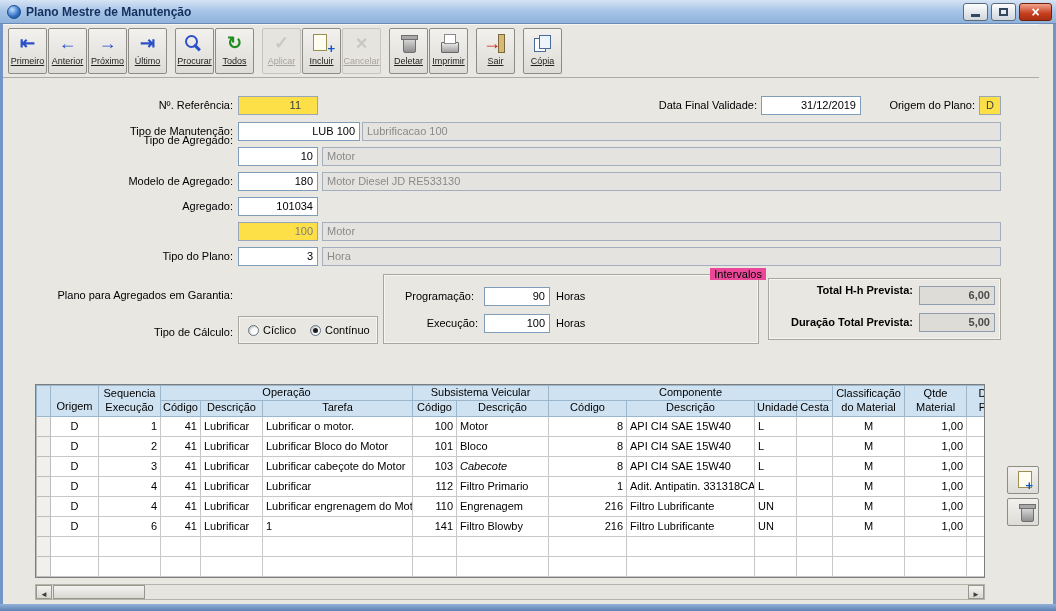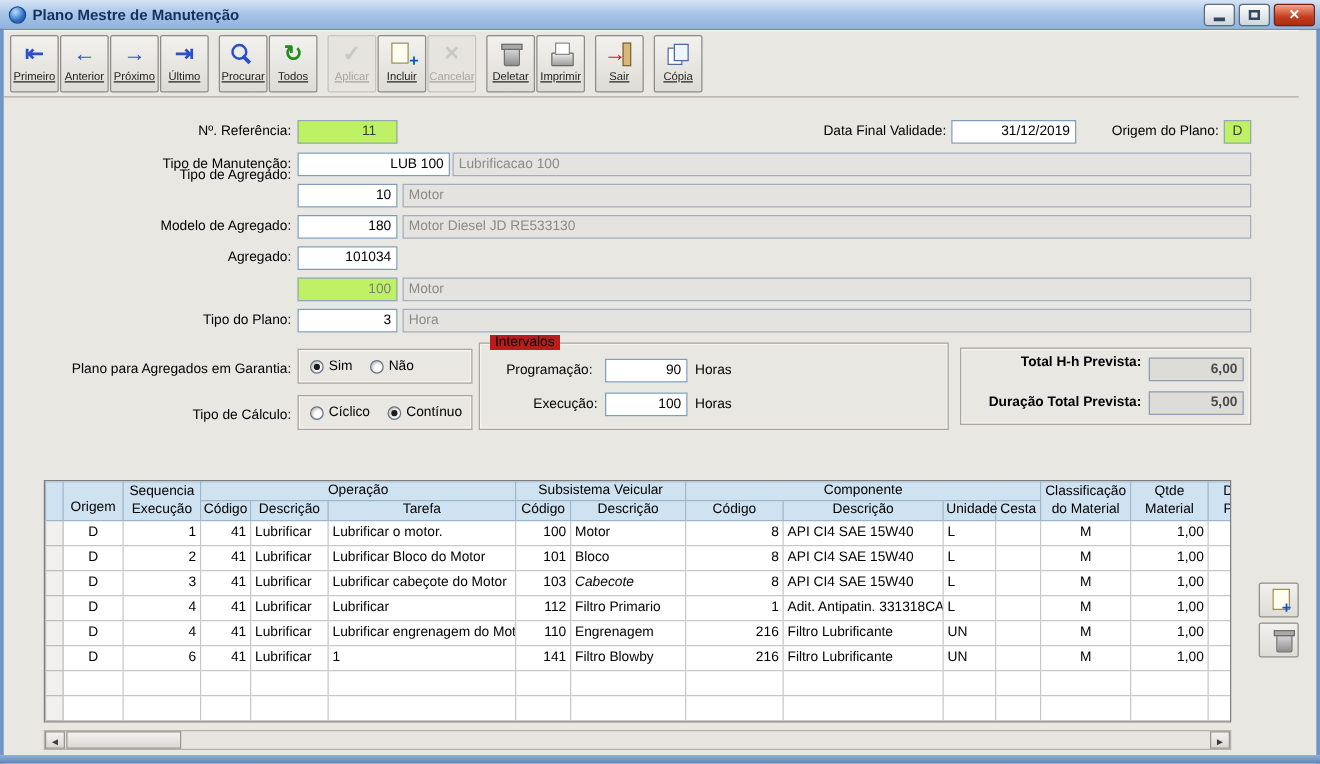--- a/index.html
+++ b/index.html
@@ -58,32 +58,32 @@
   .ico-exit::after { content: ""; position: absolute; right: 9px; top: 3px; width: 5px; height: 17px; background: #d8b878; border: 1px solid #7a6a3a; }
   .ico-copy::before { content: ""; position: absolute; left: 10px; top: 7px; width: 10px; height: 12px; background: #fff; border: 1px solid #4a6a9a; }
   .ico-copy::after { content: ""; position: absolute; left: 15px; top: 4px; width: 10px; height: 12px; background: #eef4fb; border: 1px solid #4a6a9a; }
 
   
   .flabel { position: absolute; left: 0; width: 233px; text-align: right; font-size: 11px; color: #000; white-space: nowrap; }
   .inp { position: absolute; height: 19px; border: 1px solid #7f9db9; background: #fff; font-size: 11px;
     line-height: 17px; padding: 0 4px; white-space: nowrap; overflow: hidden; }
   .inp.num { text-align: right; }
   .inp.ctr { text-align: center; padding: 0 1px; }
-  .inp.ro { background: #bef264; color: #3c3c3c; border-color: #99a6b8; }
+  .inp.ro { background: #fde047; color: #3c3c3c; border-color: #99a6b8; }
   .inp.desc { background: #e5e3df; color: #8a8a8a; border-color: #a3afbf; }
   .inp.tot { background: #dedcd7; color: #4a4a4a; font-weight: bold; text-align: right; border-color: #8f9dae; }
 
   .gbox { position: absolute; border: 1px solid #a9a69e; box-shadow: inset 0 0 0 1px #f6f5f2; display: flex; align-items: center; padding-left: 9px; gap: 14px; background: #e9e7e2; }
   .radio-opt { display: inline-flex; align-items: center; gap: 4px; font-size: 11px; }
   .rdot { width: 11px; height: 11px; border-radius: 50%; background: #fdfdfd; border: 1px solid #63727f;
     box-shadow: inset 1px 1px 2px rgba(0,0,0,.25); display: inline-flex; align-items: center; justify-content: center; }
   .rdot.on::after { content: ""; width: 5px; height: 5px; border-radius: 50%; background: #1c1c1c; }
 
   .fset { position: absolute; border: 1px solid #a9a69e; box-shadow: inset 0 0 0 1px #f6f5f2; background: #e9e7e2; }
-  .fset legend { font-size: 11px; margin-left: 8px; padding: 0 4px; background: #b91c1c; }
+  .fset legend { font-size: 11px; margin-left: 8px; padding: 0 4px; background: #ec4899; text-align: right; }
   .fset .flabel { width: 90px; }
 
   .totpanel { position: absolute; border: 1px solid #a9a69e; box-shadow: inset 0 0 0 1px #f6f5f2; background: #e9e7e2; }
   .tlabel { position: absolute; left: 2px; width: 142px; text-align: right; font-size: 11px; font-weight: bold; white-space: nowrap; }
 
   
   .grid-wrap { position: absolute; left: 35px; top: 384px; width: 950px; height: 194px; border: 1px solid #7d7d7d; overflow: hidden; background: #fff; }
   #grid-table { border-collapse: collapse; table-layout: fixed; width: 962px; }
   #grid-table th { background: #cfe2f1; border: 1px solid #9cb6cc; font-weight: normal; font-size: 11px; text-align: center; padding: 0 2px; vertical-align: middle; line-height: 1.25; }
   #grid-table th.vb { vertical-align: bottom; padding-bottom: 2px; }
@@ -204,30 +204,20 @@
   <div class="inp num" style="left:238px;top:197px;width:80px">101034</div>
 
   <div class="inp ro num" style="left:238px;top:222px;width:80px;color:#7d7d7d">100</div>
   <div class="inp desc" style="left:322px;top:222px;width:679px">Motor</div>
 
   <div class="flabel" style="top:250px">Tipo do Plano:</div>
   <div class="inp num" style="left:238px;top:247px;width:80px">3</div>
   <div class="inp desc" style="left:322px;top:247px;width:679px">Hora</div>
 
   <div class="flabel" style="top:289px">Plano para Agregados em Garantia:</div>
-  <div class="gbox" style="left:238px;top:279px;width:140px;height:28px">
-      <span class="radio-opt">
-        <span class="rdot on"></span>
-        <span>Sim</span>
-      </span>
-      <span class="radio-opt">
-        <span class="rdot"></span>
-        <span>Não</span>
-      </span>
-    </div>
 
   <div class="flabel" style="top:326px">Tipo de Cálculo:</div>
   <div class="gbox" style="left:238px;top:316px;width:140px;height:28px">
       <span class="radio-opt">
         <span class="rdot"></span>
         <span>Cíclico</span>
       </span>
       <span class="radio-opt">
         <span class="rdot on"></span>
         <span>Contínuo</span>

